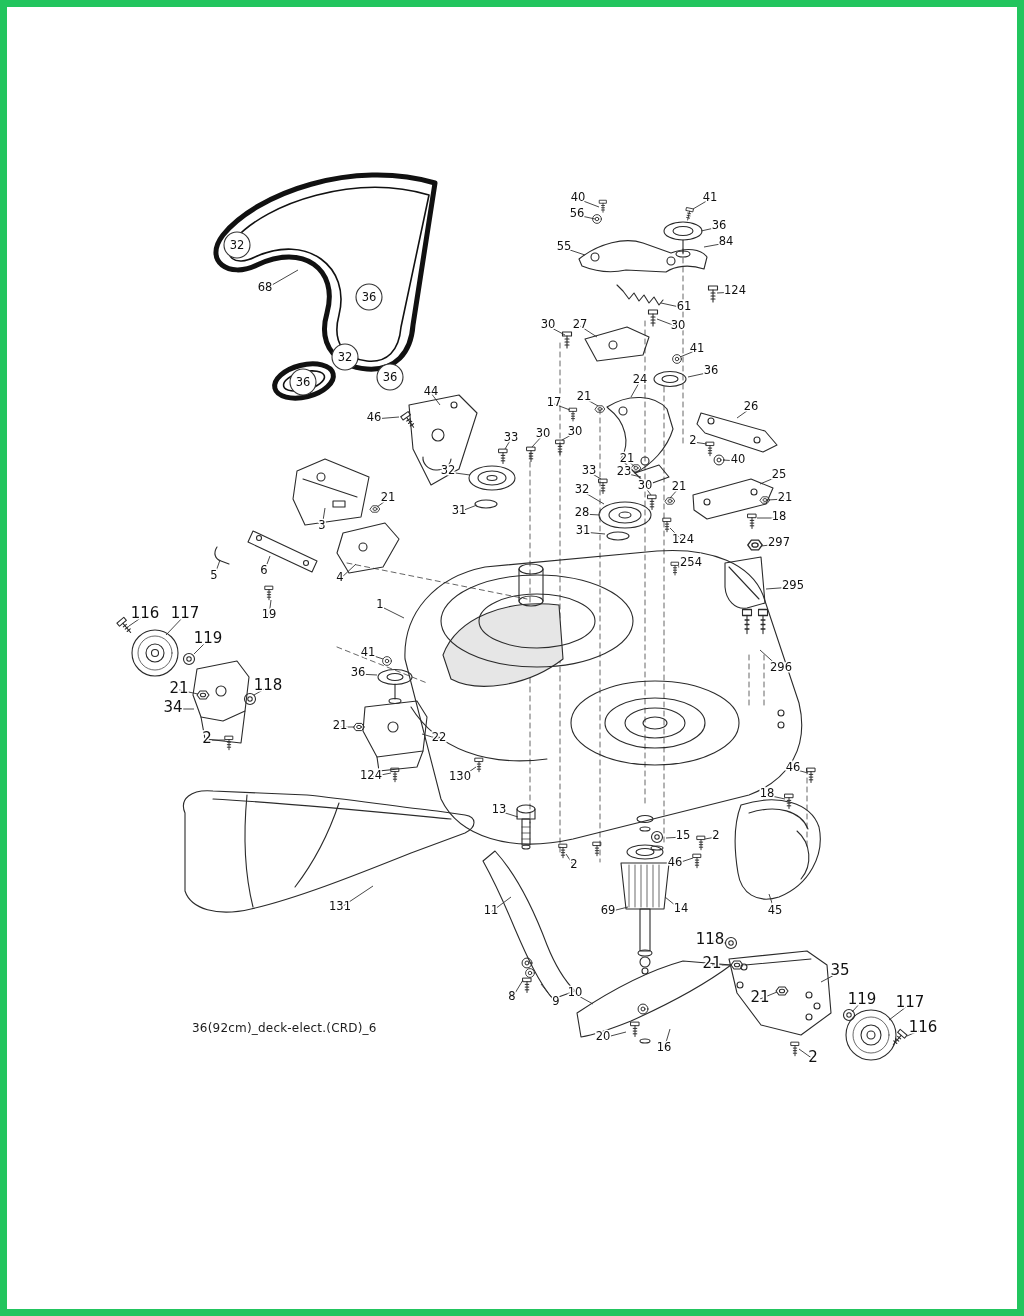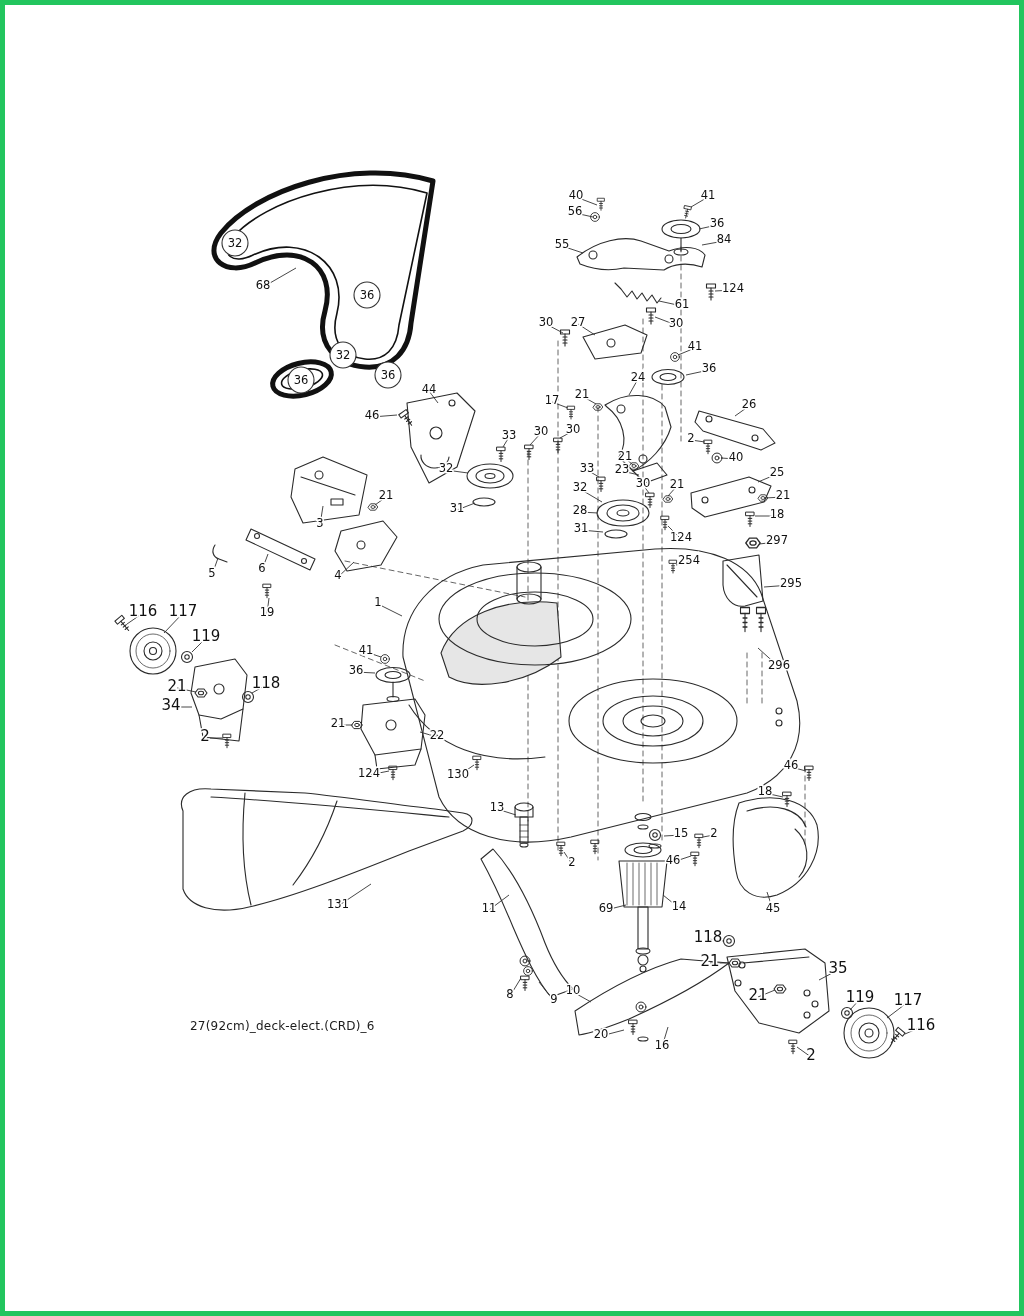--- a/index.html
+++ b/index.html
@@ -1,17 +1,17 @@
 <!DOCTYPE html>
 <html><head>
 <meta charset="utf-8">
 <style>
   * { margin:0; padding:0; box-sizing:border-box; }
   html,body { background:#fff; font-family:"DejaVu Sans", sans-serif; }
-  .canvas { position:relative; width:1024px; height:1316px; background:#fff; border:5px solid #22c55e; overflow:hidden; }
+  .canvas { position:relative; width:1024px; height:1316px; background:#fff; border:7px solid #22c55e; overflow:hidden; }
   svg.layer { position:absolute; left:0; top:0; }
   
   #artwork * { stroke:#2b2b2b; fill:none; stroke-width:1.1; stroke-linejoin:round; stroke-linecap:round; }
   #artwork .belt { stroke:#111; stroke-width:5; }
   #artwork .beltin { stroke:#111; stroke-width:1.6; }
   #artwork .thin { stroke-width:0.7; }
   #artwork .dash { stroke:#555; stroke-width:0.9; stroke-dasharray:5 4; }
   #artwork .shade { fill:#e6e6e6; }
   
   .part-label { font-family:"DejaVu Sans", sans-serif; font-size:11.5px; fill:#111; text-anchor:middle;
@@ -467,14 +467,14 @@
       <circle cx="362" cy="290" r="13" class="label-circle"></circle>
       <text x="362" y="294" class="part-label">36</text>
       <circle cx="338" cy="350" r="13" class="label-circle"></circle>
       <text x="338" y="354" class="part-label">32</text>
       <circle cx="296" cy="375" r="13" class="label-circle"></circle>
       <text x="296" y="379" class="part-label">36</text>
       <circle cx="383" cy="370" r="13" class="label-circle"></circle>
       <text x="383" y="374" class="part-label">36</text>
     </svg>
 
-  <div class="footer-text">27(92cm)_deck-elect.(CRD)_6</div>
+  <div class="footer-text">36(92cm)_deck-elect.(CRD)_6</div>
 </div>
 
 </body></html>

